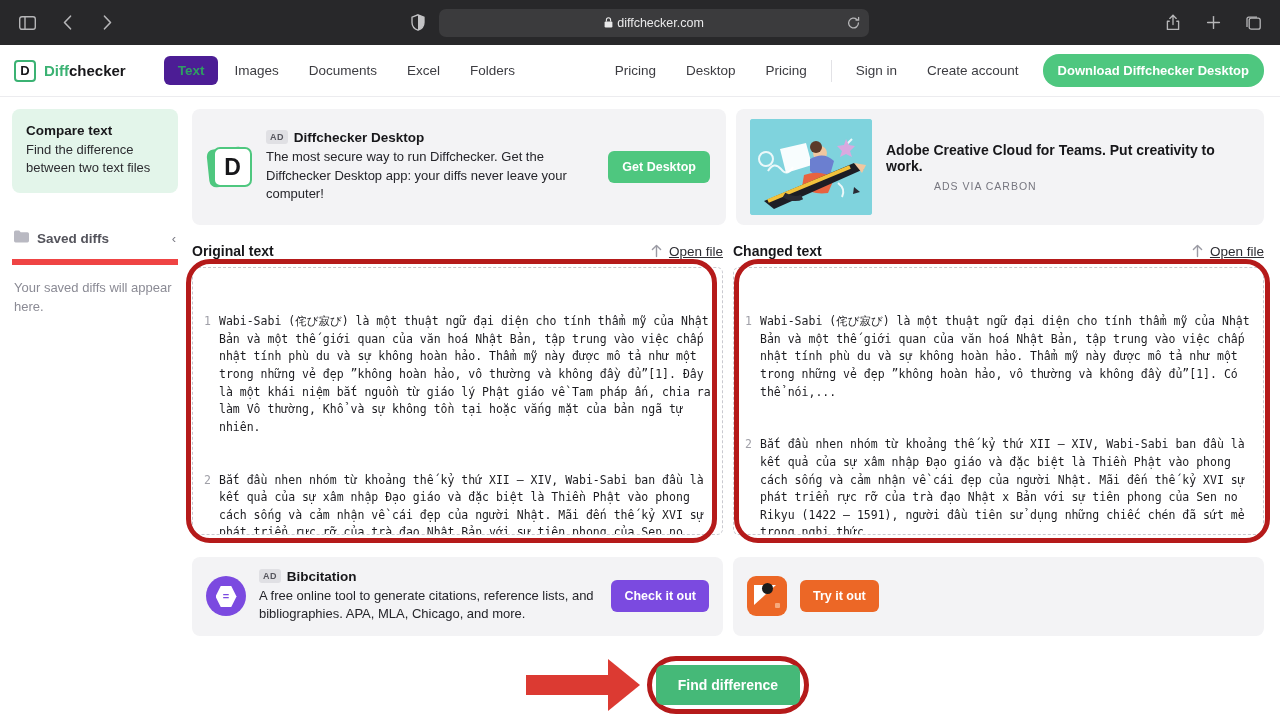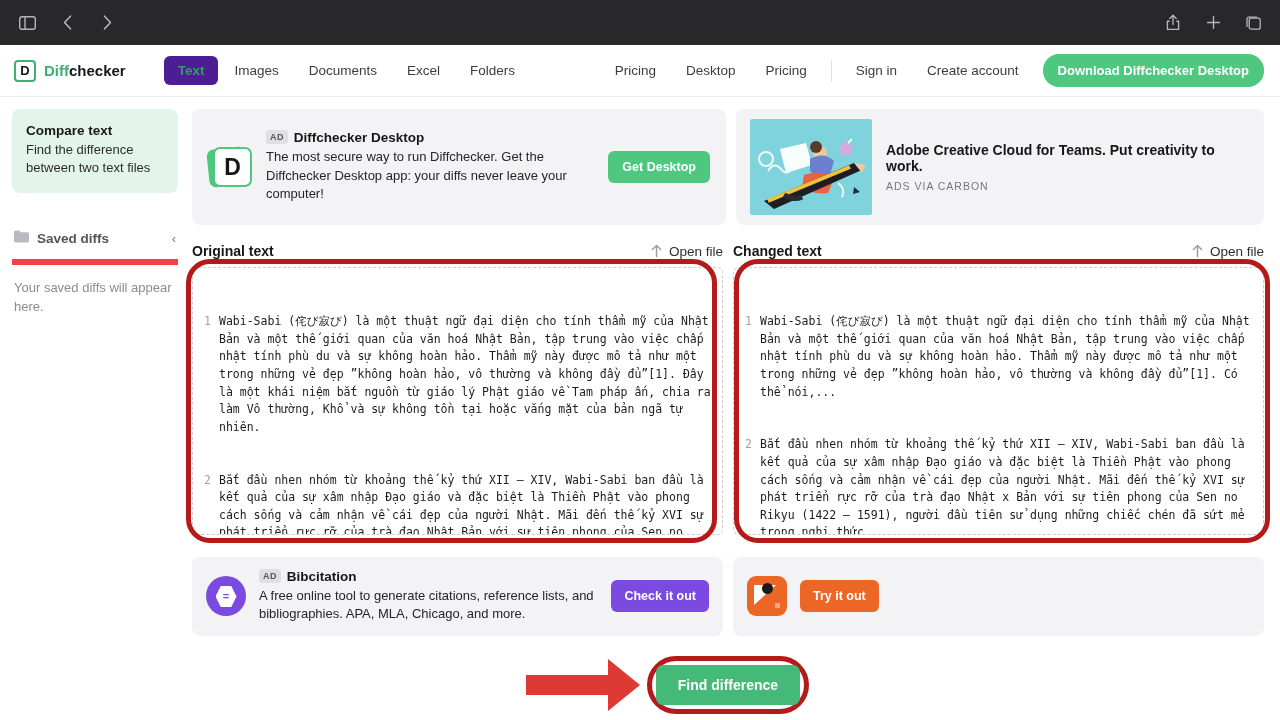--- a/index.html
+++ b/index.html
@@ -145,29 +145,29 @@
     position: absolute; inset: 2px 0 2px 5px;
     background: #fff; border: 2px solid #4ec77f; border-radius: 7px;
     display: flex; align-items: center; justify-content: center;
     font-size: 23px; font-weight: bold; color: #17171a;
   }
   .carbon-img {
     width: 122px; height: 96px; flex: 0 0 122px;
     background: #7fd3dd; border-radius: 3px; position: relative; overflow: hidden;
   }
   .carbon-title { font-size: 14px; font-weight: bold; color: #17171a; margin-bottom: 6px; }
-  .carbon-via { font-size: 10.5px; color: #76767f; letter-spacing: 1px; }
+  .carbon-via { font-size: 10.5px; color: #76767f; letter-spacing: 1px; margin-left: 48px; }
 
   
   .panels-head { display: flex; gap: 10px; margin-top: 18px; }
   .panel-head { flex: 1; display: flex; align-items: center; }
   .panel-title { font-size: 14px; font-weight: bold; color: #17171a; }
   .open-file {
     margin-left: auto; display: flex; align-items: center; gap: 6px;
-    font-size: 13.5px; color: #2d2d33; cursor: pointer;
+    font-size: 13.5px; color: #2d2d33; cursor: pointer; text-decoration: underline;
   }
   .upload-icon { color: #9a9aa3; display: flex; }
 
   
   .editors { display: flex; gap: 10px; margin-top: 8px; }
   .editor-wrap { flex: 1; position: relative; }
   .editor {
     border: 1px dashed #c9c9cf;
     border-radius: 6px;
     background: #fff;
@@ -288,20 +288,45 @@
           <polyline points="7.5,1.2 1.5,7.5 7.5,13.8"></polyline>
         </svg>
     </span>
     <span class="chrome-icon">
       <svg width="9" height="15" viewBox="0 0 9 15" fill="none" stroke="currentColor" stroke-width="1.6" stroke-linecap="round" stroke-linejoin="round">
           <polyline points="1.5,1.2 7.5,7.5 1.5,13.8"></polyline>
         </svg>
     </span>
   </div>
 
+  <div class="url-wrap">
+    <span class="shield-icon">
+      <svg width="14" height="17" viewBox="0 0 14 17" fill="none" stroke="currentColor" stroke-width="1.3">
+        <path d="M7 0.8 L13 3.2 V8.5 C13 12 10.4 15 7 16.2 C3.6 15 1 12 1 8.5 V3.2 Z" fill="currentColor" fill-opacity="0.0"></path>
+        <path d="M7 0.8 L13 3.2 V8.5 C13 12 10.4 15 7 16.2 Z" fill="currentColor" stroke="none"></path>
+      </svg>
+    </span>
+    <div class="url-field">
+      <span class="url-text">
+        <span class="lock-icon">
+          <svg width="9" height="11" viewBox="0 0 9 11" fill="none" stroke="#e9e9ea" stroke-width="1.1">
+            <rect x="0.6" y="4.4" width="7.8" height="6" rx="1.2" fill="#e9e9ea" stroke="none"></rect>
+            <path d="M2.4 4.4 V2.8 a2.1 2.1 0 0 1 4.2 0 V4.4"></path>
+          </svg>
+        </span>
+        <span>diffchecker.com</span>
+      </span>
+      <span class="reload-icon">
+        <svg width="13" height="13" viewBox="0 0 13 13" fill="none" stroke="currentColor" stroke-width="1.3" stroke-linecap="round">
+          <path d="M11.4 6.5a4.9 4.9 0 1 1-1.6-3.6"></path>
+            <polyline points="11.6,0.9 11.6,3.5 9,3.5"></polyline>
+        </svg>
+      </span>
+    </div>
+  </div>
 
   <div class="chrome-right">
     <span class="chrome-icon">
       <svg width="14" height="17" viewBox="0 0 14 17" fill="none" stroke="currentColor" stroke-width="1.35" stroke-linecap="round" stroke-linejoin="round">
         <path d="M7 10.5 V1.4"></path>
           <polyline points="3.8,4.4 7,1.2 10.2,4.4"></polyline>
         <path d="M3.2 7.2 H1.4 v8.2 h11.2 V7.2 h-1.8"></path>
       </svg>
     </span>
     <span class="chrome-icon">

